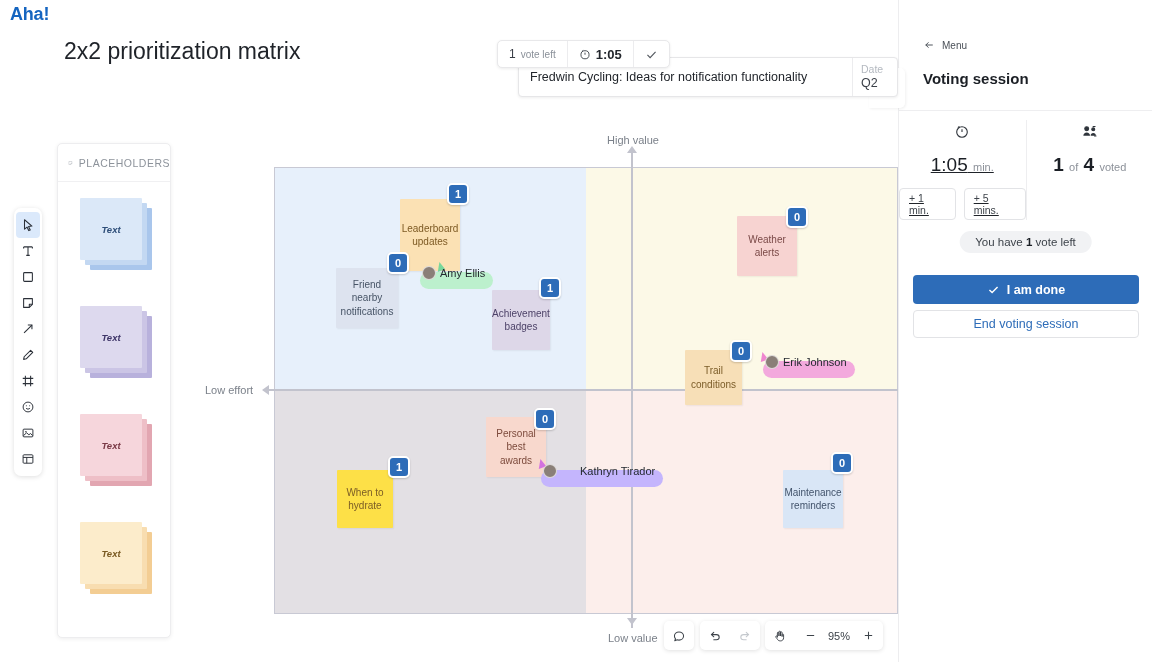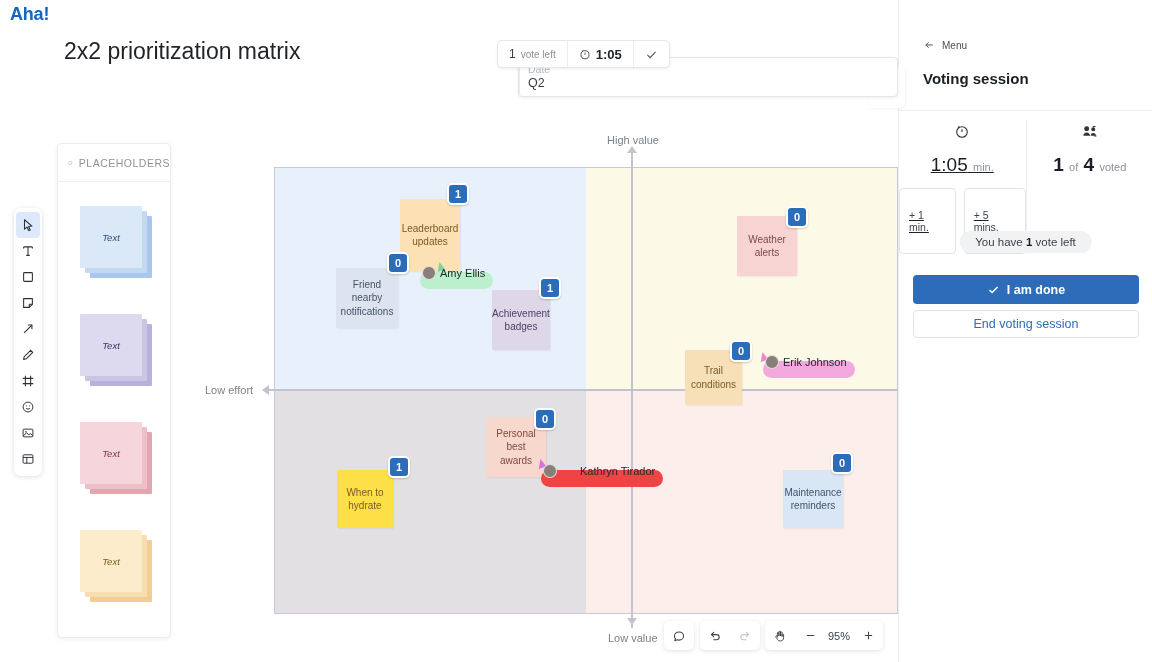--- a/index.html
+++ b/index.html
@@ -100,21 +100,21 @@
     background:#fff; border:1px solid #ededef; border-radius:5px;
     box-shadow:0 1px 4px rgba(0,0,0,.07);
   }
   .ph-head {
     height:38px; border-bottom:1px solid #f0f0f2;
     display:flex; align-items:center; gap:6px; padding-left:10px;
     font-size:10.5px; letter-spacing:.5px; color:#8d939b;
   }
   .ph-list { padding-top:10px; }
   .ph-item { height:108px; position:relative; }
-  .stack { position:absolute; left:22px; top:14px; width:72px; height:85px; }
+  .stack { position:absolute; left:22px; top:6px; width:72px; height:85px;font-weight:bold; }
   .stack i {
     position:absolute; display:block; border-radius:1px;
   }
   .stack i.s3 { left:10px; top:10px; width:62px; height:62px; }
   .stack i.s2 { left:5px;  top:5px;  width:62px; height:62px; }
   .stack i.s1 {
     left:0; top:0; width:62px; height:62px;
     display:flex; align-items:center; justify-content:center;
     font-size:9.5px;
   }
@@ -217,21 +217,21 @@
   .rp-col { flex:1; display:flex; flex-direction:column; align-items:center; }
   .rp-col.left { border-right:1px solid #eeeef0;text-decoration:underline; }
   .rp-icon { height:22px; display:flex; align-items:center; color:#2f343b; }
   .rp-big { margin-top:12px; font-size:19px; color:#1b1f25; }
   .rp-big .unit { font-size:11px; color:#8c9199; }
   .rp-big b { font-weight:bold; }
   .rp-big .of { font-size:11px; color:#8c9199; font-weight:normal; }
   .rp-addrow { margin-top:12px; display:flex; gap:8px; }
   .rp-chip {
     border:1px solid #e2e3e6; border-radius:4px;
-    padding:20px 9px; font-size:10.5px; color:#3d434a; background:#fff;
+    padding:3px 9px; font-size:10.5px; color:#3d434a; background:#fff;
   }
   .rp-votesleft {
     position:absolute; left:50%; transform:translateX(-50%); top:231px;
     background:#f1f2f4; border-radius:13px;
     padding:5px 16px; font-size:11.5px; color:#3d434a; white-space:nowrap;
   }
   .rp-votesleft b { font-weight:bold; color:#1b1f25; }
   .btn-primary {
     position:absolute; left:14px; top:275px; width:226px; height:29px;
     background:#2d6cb8; border-radius:4px; color:#fff;
@@ -253,20 +253,21 @@
   <path d="M9.5 6.5 L14 2 M14 2 h-3.5 M14 2 v3.5"></path>
   <path d="M6.5 9.5 L2 14 M2 14 h3.5 M2 14 v-3.5"></path>
 </svg>
 
 <div class="board-title">2x2 prioritization matrix</div>
 
 <div class="record-wrap">
   <div class="record-expand">»</div>
 
   <div class="record-card">
+    <div class="record-name">Fredwin Cycling: Ideas for notification functionality</div>
     <div class="record-date">
       <span class="lbl">Date</span>
       <span class="val">Q2</span>
     </div>
   </div>
 
   <div class="record-meta">
     <div class="seg">
       <span class="votes-num">1</span>
       <span class="votes-lbl">vote left</span>
@@ -442,21 +443,21 @@
     <div class="cursor-lbl" style="left: 420px; top: 272px; background: rgb(188, 240, 205);">
       <span class="ava"></span>
       <span>Amy Ellis</span>
     </div>
     <div class="cursor-ptr" style="left: 759px; top: 352px; border-bottom: 9px solid rgb(239, 134, 207); transform: rotate(-20deg);"></div>
     <div class="cursor-lbl" style="left: 763px; top: 361px; background: rgb(243, 169, 221);">
       <span class="ava"></span>
       <span>Erik Johnson</span>
     </div>
     <div class="cursor-ptr" style="left: 537px; top: 459px; border-bottom: 9px solid rgb(211, 114, 224); transform: rotate(-20deg);"></div>
-    <div class="cursor-lbl" style="left: 541px; top: 470px; background: #ef4444; gap: 23px;">
+    <div class="cursor-lbl" style="left: 541px; top: 470px; background: #c4b5fd; gap: 23px;">
       <span class="ava"></span>
       <span>Kathryn Tirador</span>
     </div>
   </div>
 
 <div class="bbar" style="left:664px;">
   <div class="bt">
     <svg width="14" height="14" viewBox="0 0 16 16" fill="none" stroke="#3d434a" stroke-width="1.2" stroke-linejoin="round">
         <path d="M13.2 8.1 c0 2.6-2.3 4.6-5.2 4.6 c-.7 0-1.4-.1-2-.3 L3.2 13.4 l.8-2.2 c-.8-.8-1.2-1.9-1.2-3.1 c0-2.6 2.3-4.6 5.2-4.6 s5.2 2 5.2 4.6 Z"></path>
       </svg>

